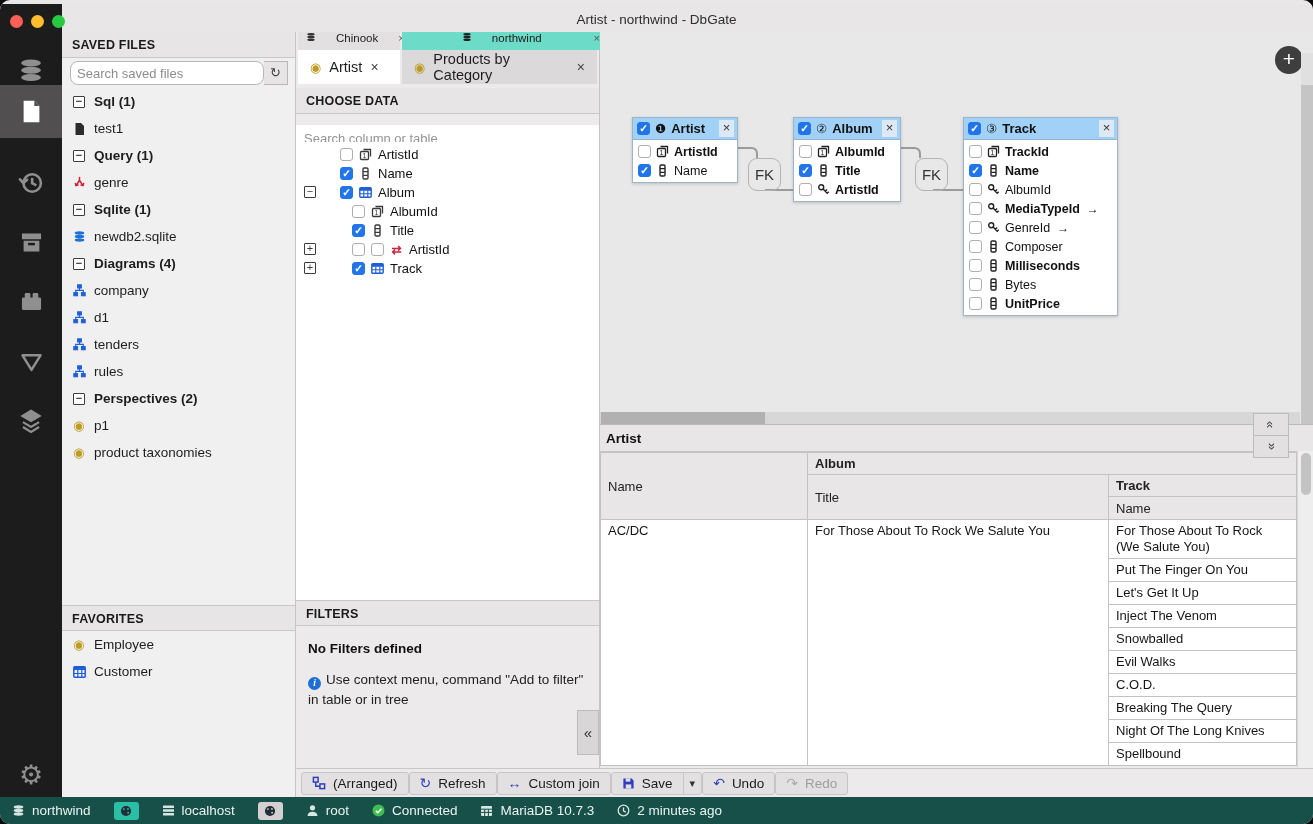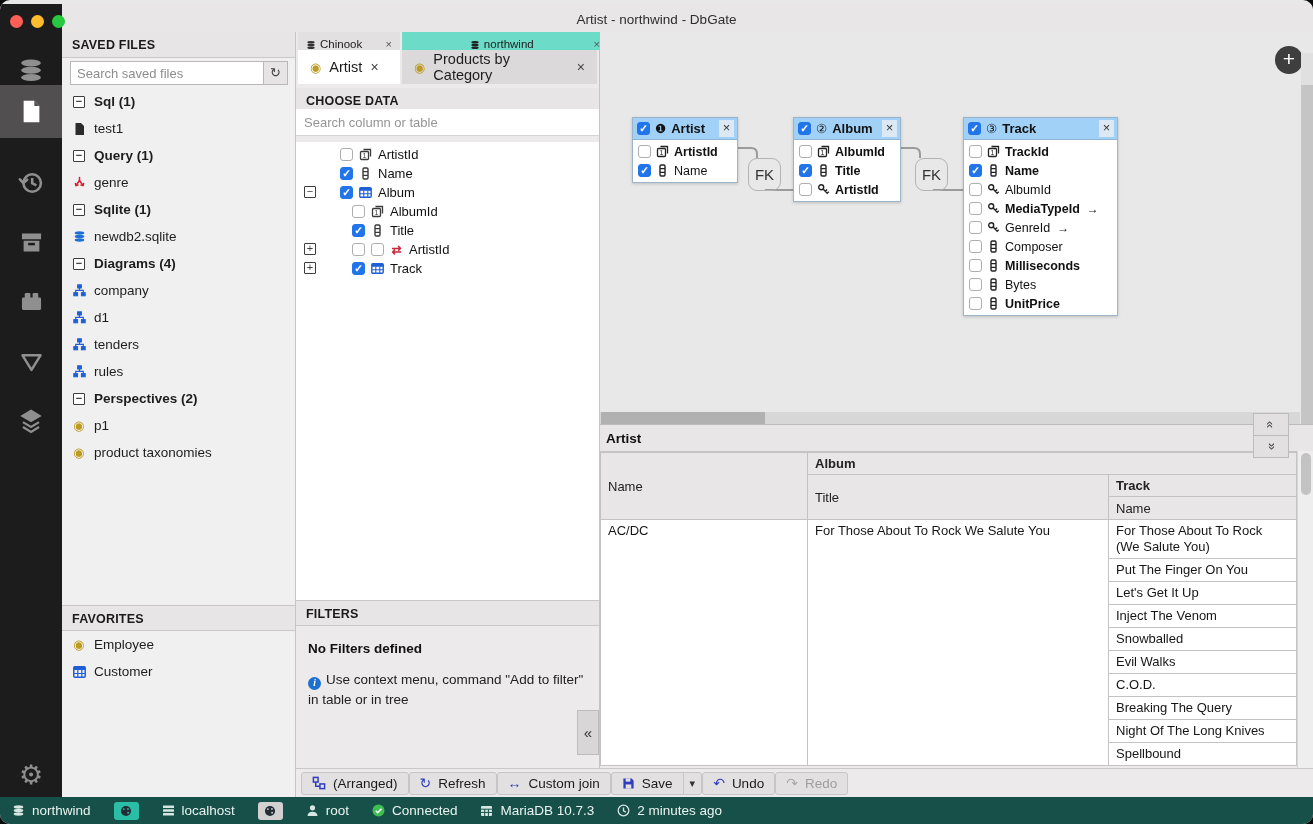--- a/index.html
+++ b/index.html
@@ -16,39 +16,39 @@
 
   
   .ibar{left:0;top:32px;width:62px;height:765px;background:#1c1c1c}
   .islot{left:0;width:62px;height:50px;display:flex;align-items:center;justify-content:center;color:#8f8f8f}
   .islot.active{background:#514f4f;color:#fff}
 
   
   .sp{left:62px;top:32px;width:234px;height:765px;background:#f1f0f0;border-right:1px solid #c6c4c4}
   .phead{height:26px;background:#e7e5e5;border-bottom:1px solid #c9c7c7;font-weight:bold;font-size:12.5px;color:#1a1a1a;padding:6px 0 0 10px;letter-spacing:.2px}
   .srow{height:30px;display:flex;padding:3px 7px 3px 8px}
-  .srow input{flex:1;border:1px solid #b9b7b7;background:#fff;font-size:13px;padding:0 6px;height:24px;font-family:inherit;color:#222;outline:none;border-radius:0}
+  .srow input{flex:1;border:1px solid #b9b7b7;background:#fff;font-size:13px;padding:0 6px;height:24px;font-family:inherit;color:#222;outline:none;border-radius:8px}
   .srow input::placeholder{color:#8d8d8d}
   .srow .reload{width:24px;height:24px;border:1px solid #b9b7b7;border-left:none;background:#e6e4e4;color:#444;font-size:13px;line-height:22px;text-align:center;cursor:pointer}
   .sv{height:27px;display:flex;align-items:center;gap:8px;padding-left:10px;font-size:13.5px;color:#1d1d1d}
   .sv.group{font-weight:bold}
   .ico14{width:14px;display:inline-flex;justify-content:center;flex:none}
   .gexp{width:12px;height:12px;border:1.4px solid #3d3d3d;border-radius:1px;font-size:11px;line-height:9px;text-align:center;color:#3d3d3d;background:#fff}
   .eye{color:#bd9b23;font-size:13px;line-height:13px}
 
   
   .mp{left:296px;top:32px;width:304px;height:736px;background:#eceaea;border-right:1px solid #c6c4c4}
   .tabgroups{left:2px;top:0;height:18px;display:flex;gap:2px}
-  .gtab{height:18px;display:flex;align-items:flex-end;gap:4px;padding:0 8px;font-size:11.5px;color:#1d1d1d;cursor:pointer}
+  .gtab{height:18px;display:flex;align-items:flex-start;gap:20px;padding:0 8px;font-size:11.5px;color:#1d1d1d;cursor:pointer}
   .gtab .x{margin-left:auto;color:#555;font-size:11px}
   .tdocs{left:2px;top:18px;height:34px;display:flex;gap:2px}
   .dtab{height:34px;display:flex;align-items:center;gap:8px;padding:0 12px;font-size:14.5px;color:#1d1d1d;cursor:pointer}
   .dtab .x{color:#444;font-size:14px}
   .cdhead{left:0;top:56px;width:303px}
-  .cdsearch{left:0;top:77px;width:303px;height:27px;background:#fef9c3;border-bottom:1px solid #d5d3d3}
+  .cdsearch{left:0;top:93px;width:303px;height:27px;background:#fef9c3;border-bottom:1px solid #d5d3d3}
   .cdsearch input{width:100%;height:26px;border:none;outline:none;background:#fff;font-size:13px;padding:0 8px;font-family:inherit;color:#222}
   .cdsearch input::placeholder{color:#949494}
   .cdtree{left:0;top:110px;width:303px;height:458px;background:#fff;padding-top:3px}
   .cd{position:relative;height:19px;display:flex;align-items:center;gap:6px;font-size:13px;color:#111}
   .cd .gut{position:absolute;left:8px;top:3px}
   .p1{padding-left:44px}.p2{padding-left:56px}
 
   .cb{width:13px;height:13px;border-radius:3px;border:1.5px solid #aeaeae;background:#fff;display:inline-block;flex:none;position:relative;cursor:pointer}
   .cb.on{background:#2175e8;border-color:#2175e8}
   .cb.on::after{content:"✓";position:absolute;left:1.2px;top:-1.5px;color:#fff;font-size:10.5px;font-weight:bold}

